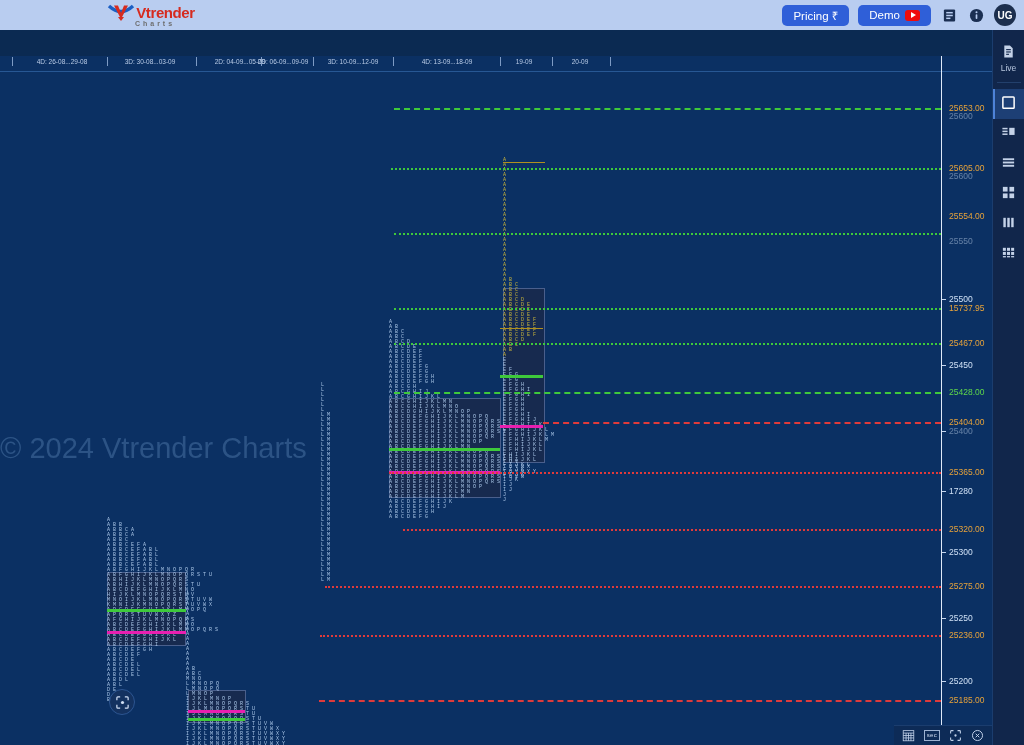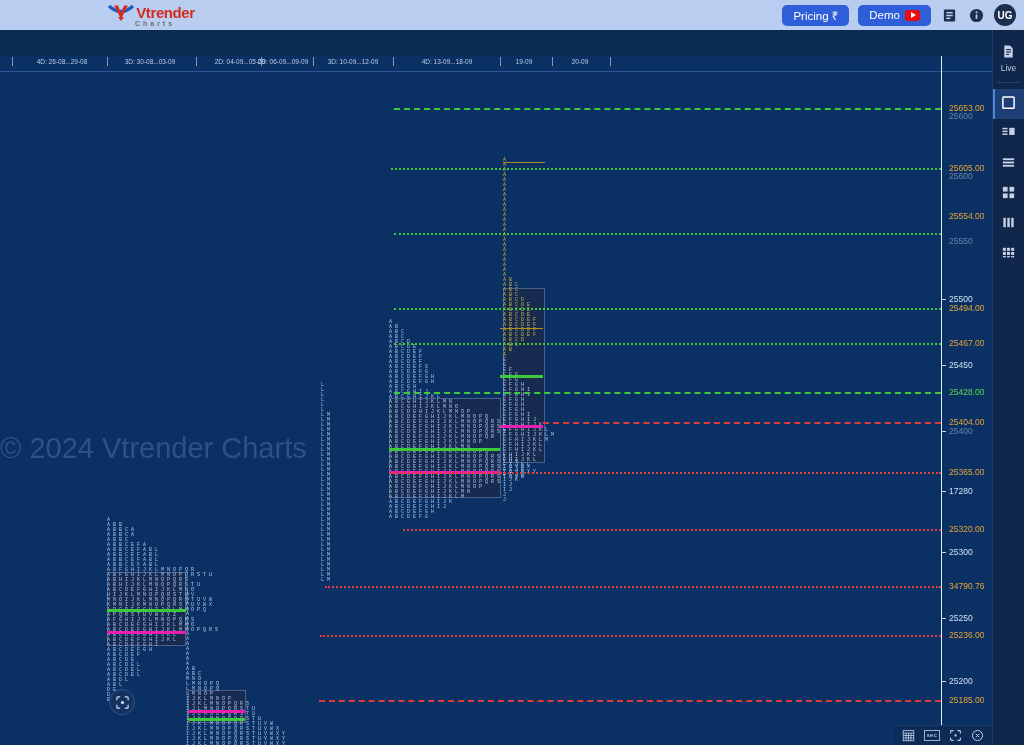--- a/index.html
+++ b/index.html
@@ -624,35 +624,35 @@
 
   <div class="price-axis" id="price-axis">
       <div class="price-lbl" style="top: 52px; color: rgb(232, 163, 58);">25653.00</div>
       <div class="price-lbl" style="top: 60px; color: rgb(207, 224, 245); opacity: 0.45;">25600</div>
       <div class="price-lbl" style="top: 112px; color: rgb(232, 163, 58);">25605.00</div>
       <div class="price-lbl" style="top: 120px; color: rgb(207, 224, 245); opacity: 0.45;">25600</div>
       <div class="price-lbl" style="top: 160px; color: rgb(232, 163, 58);">25554.00</div>
       <div class="price-lbl" style="top: 185px; color: rgb(207, 224, 245); opacity: 0.45;">25550</div>
       <div class="price-lbl" style="top: 243px; color: rgb(207, 224, 245);">25500</div>
       <div class="price-tick" style="top: 243px;"></div>
-      <div class="price-lbl" style="top: 252px; color: rgb(232, 163, 58);">25494.00</div>
+      <div class="price-lbl" style="top: 252px; color: rgb(232, 163, 58);">15737.95</div>
       <div class="price-lbl" style="top: 287px; color: rgb(232, 163, 58);">25467.00</div>
       <div class="price-lbl" style="top: 309px; color: rgb(207, 224, 245);">25450</div>
       <div class="price-tick" style="top: 309px;"></div>
       <div class="price-lbl" style="top: 336px; color: rgb(95, 216, 74);">25428.00</div>
       <div class="price-lbl" style="top: 366px; color: rgb(232, 163, 58);">25404.00</div>
       <div class="price-lbl" style="top: 375px; color: rgb(207, 224, 245); opacity: 0.45;">25400</div>
       <div class="price-tick" style="top: 375px;"></div>
       <div class="price-lbl" style="top: 416px; color: rgb(232, 163, 58);">25365.00</div>
       <div class="price-lbl" style="top: 435px; color: rgb(207, 224, 245);">17280</div>
       <div class="price-tick" style="top: 435px;"></div>
       <div class="price-lbl" style="top: 473px; color: rgb(232, 163, 58);">25320.00</div>
       <div class="price-lbl" style="top: 496px; color: rgb(207, 224, 245);">25300</div>
       <div class="price-tick" style="top: 496px;"></div>
-      <div class="price-lbl" style="top: 530px; color: rgb(232, 163, 58);">34790.76</div>
+      <div class="price-lbl" style="top: 530px; color: rgb(232, 163, 58);">25275.00</div>
       <div class="price-lbl" style="top: 562px; color: rgb(207, 224, 245);">25250</div>
       <div class="price-tick" style="top: 562px;"></div>
       <div class="price-lbl" style="top: 579px; color: rgb(232, 163, 58);">25236.00</div>
       <div class="price-lbl" style="top: 625px; color: rgb(207, 224, 245);">25200</div>
       <div class="price-tick" style="top: 625px;"></div>
       <div class="price-lbl" style="top: 644px; color: rgb(232, 163, 58);">25185.00</div>
     </div>
 
   <div class="center-btn">
     <svg width="15" height="15" viewBox="0 0 16 16" fill="none" stroke="currentColor" stroke-width="1.3">

